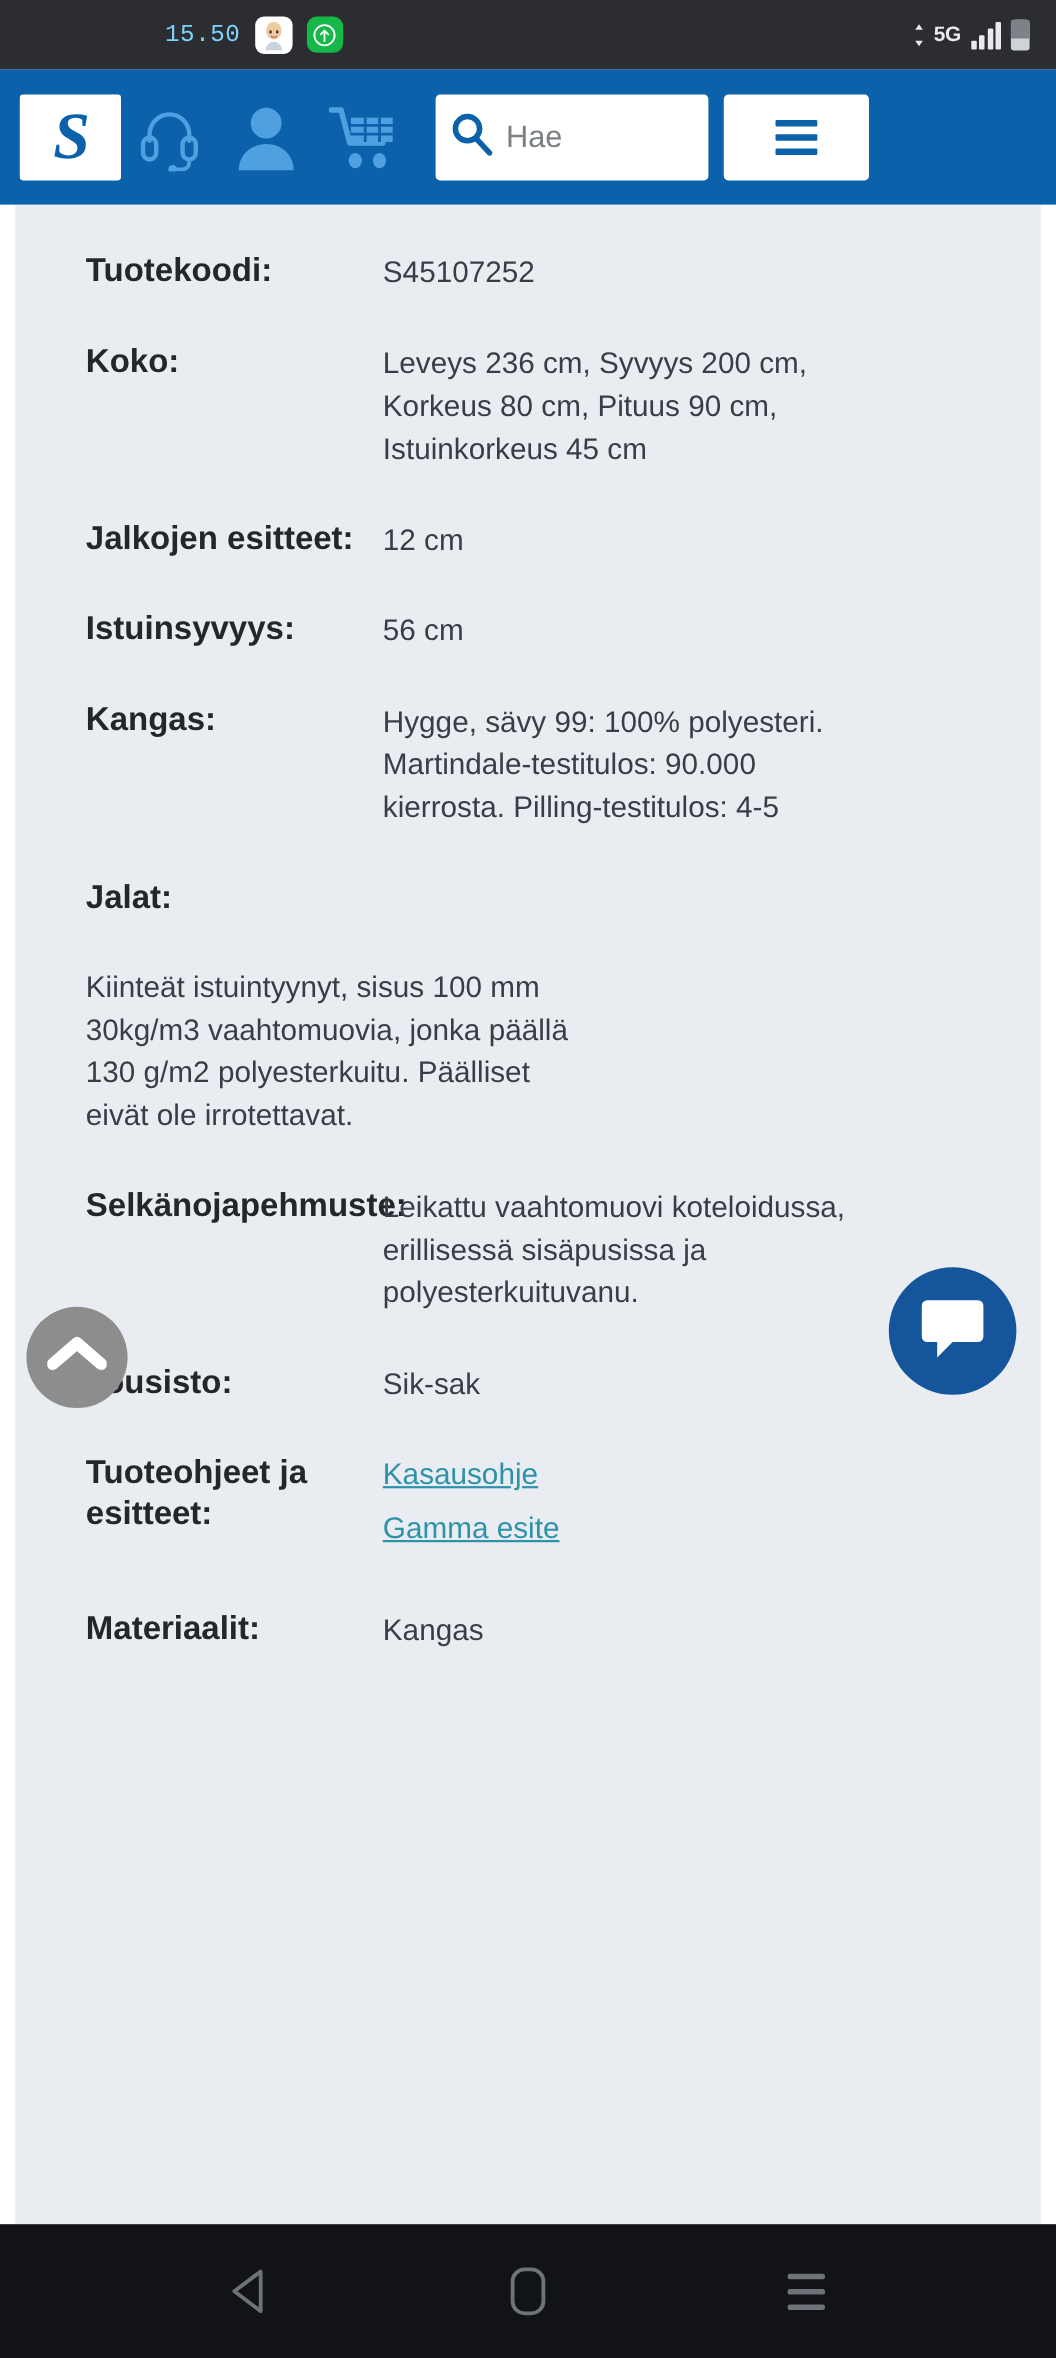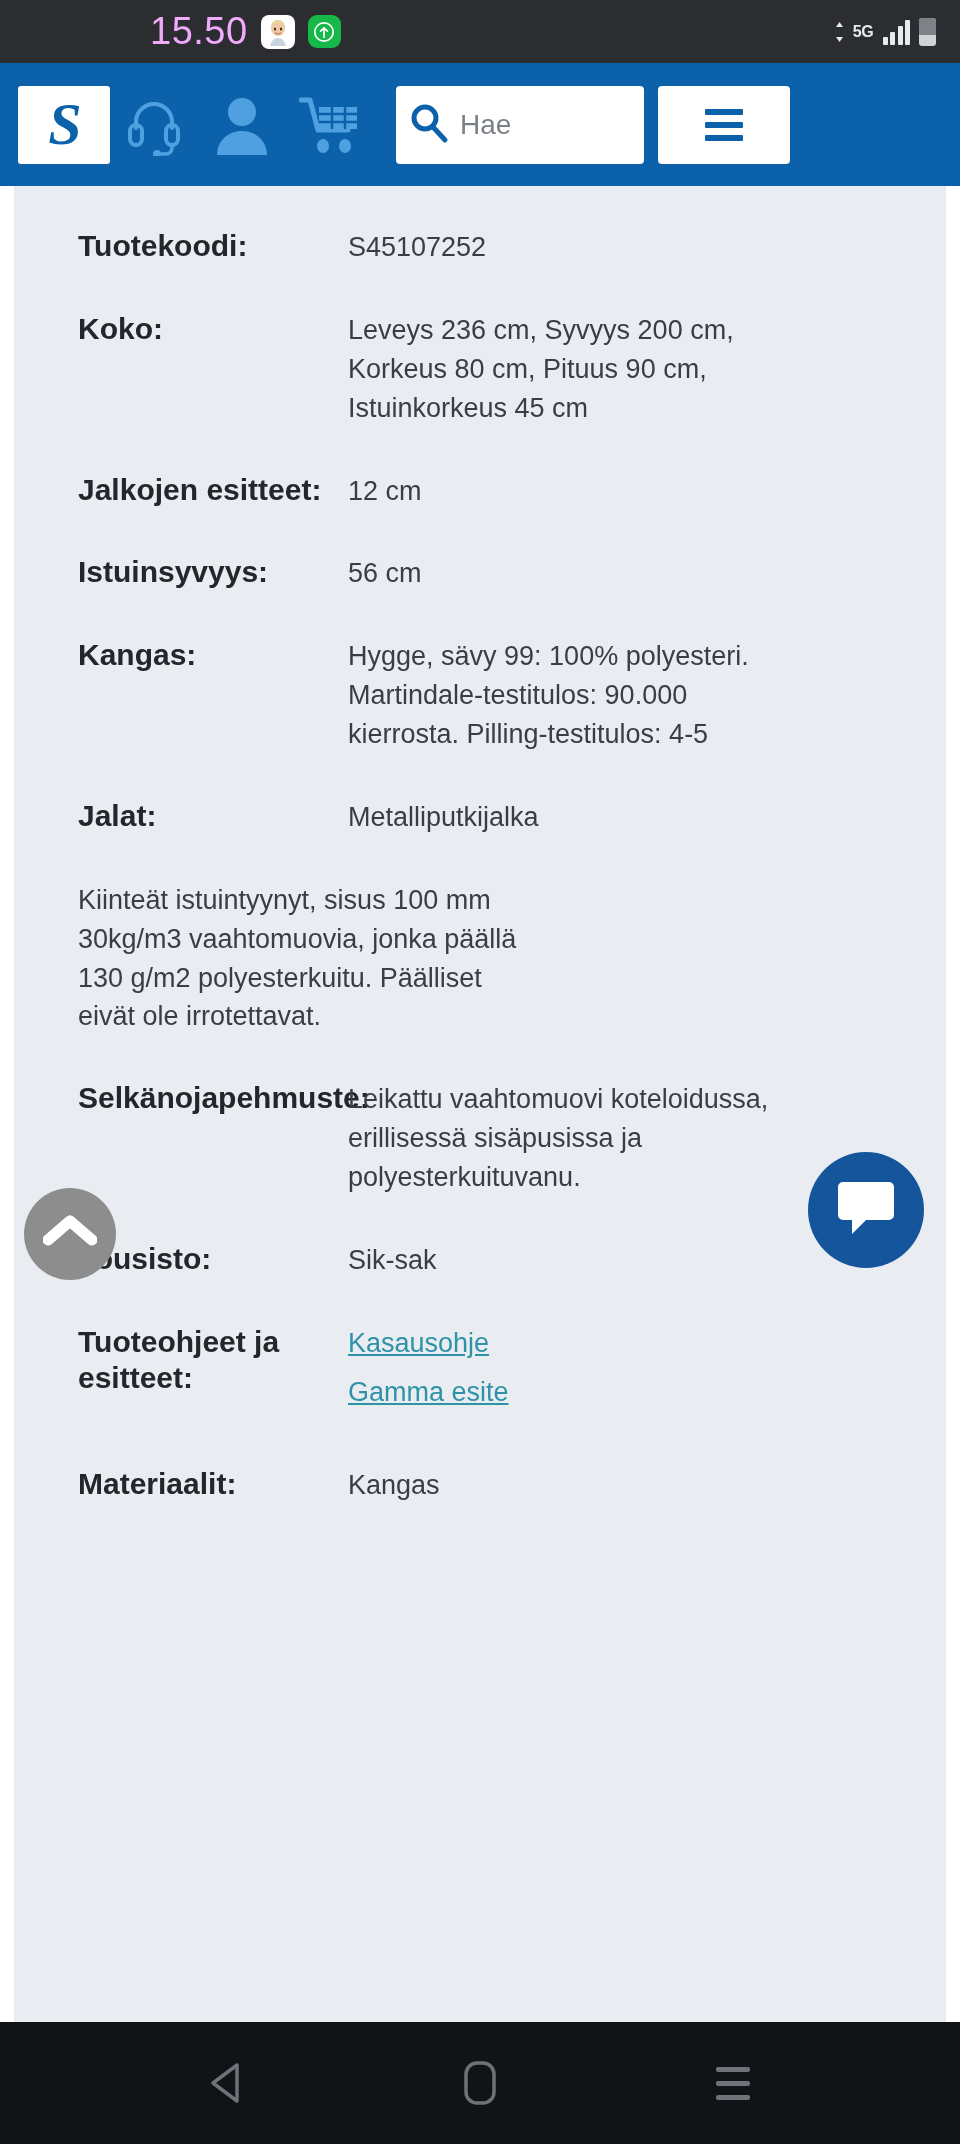--- a/index.html
+++ b/index.html
@@ -31,24 +31,24 @@
     align-items: center;
     z-index: 60;
   }
   .sb-left {
     display: flex;
     align-items: center;
     gap: 13px;
     margin-left: 150px;
   }
   .sb-clock {
-    color: #f0abfc;
-    font-size: 38px;
+    color: #7dd3fc;
+    font-size: 22px;
     letter-spacing: 0.5px;
-    font-family: Liberation Sans, sans-serif;
+    font-family: Liberation Mono, monospace;
   }
   .sb-avatar {
     width: 34px; height: 34px;
     border-radius: 8px;
     background: #ffffff;
     display: flex; align-items: center; justify-content: center;
     font-size: 24px;
     line-height: 1;
     overflow: hidden;
   }
@@ -67,21 +67,21 @@
   }
   .sb-dataarrow {
     display: flex;
     flex-direction: column;
     align-items: center;
     gap: 2px;
     margin-right: -2px;
   }
   .sb-5g {
     color: #e9eaec;
-    font-size: 16px;
+    font-size: 19px;
     font-weight: bold;
     letter-spacing: -0.3px;
   }
   .sb-bars {
     display: flex;
     align-items: flex-end;
     gap: 2.5px;
     height: 26px;
   }
   .sb-bars i { width: 5px; background: #e9eaec; display: block; border-radius: 1px; }
@@ -389,21 +389,20 @@
           <div class="spec-row">
             <div class="spec-label">Istuinsyvyys:</div>
             <div class="spec-value">56 cm</div>
           </div>
           <div class="spec-row">
             <div class="spec-label">Kangas:</div>
             <div class="spec-value">Hygge, sävy 99: 100% polyesteri. Martindale-testitulos: 90.000 kierrosta. Pilling-testitulos: 4-5</div>
           </div>
           <div class="spec-row">
             <div class="spec-label">Jalat:</div>
-            <div class="spec-value">Metalliputkijalka</div>
           </div>
           <div class="spec-row">
             <div class="spec-value">Kiinteät istuintyynyt, sisus 100 mm 30kg/m3 vaahtomuovia, jonka päällä 130 g/m2 polyesterkuitu. Päälliset eivät ole irrotettavat.</div>
           </div>
           <div class="spec-row">
             <div class="spec-label">Selkänojapehmuste:</div>
             <div class="spec-value">Leikattu vaahtomuovi koteloidussa, erillisessä sisäpusissa ja polyesterkuituvanu.</div>
           </div>
           <div class="spec-row">
             <div class="spec-label">Jousisto:</div>

